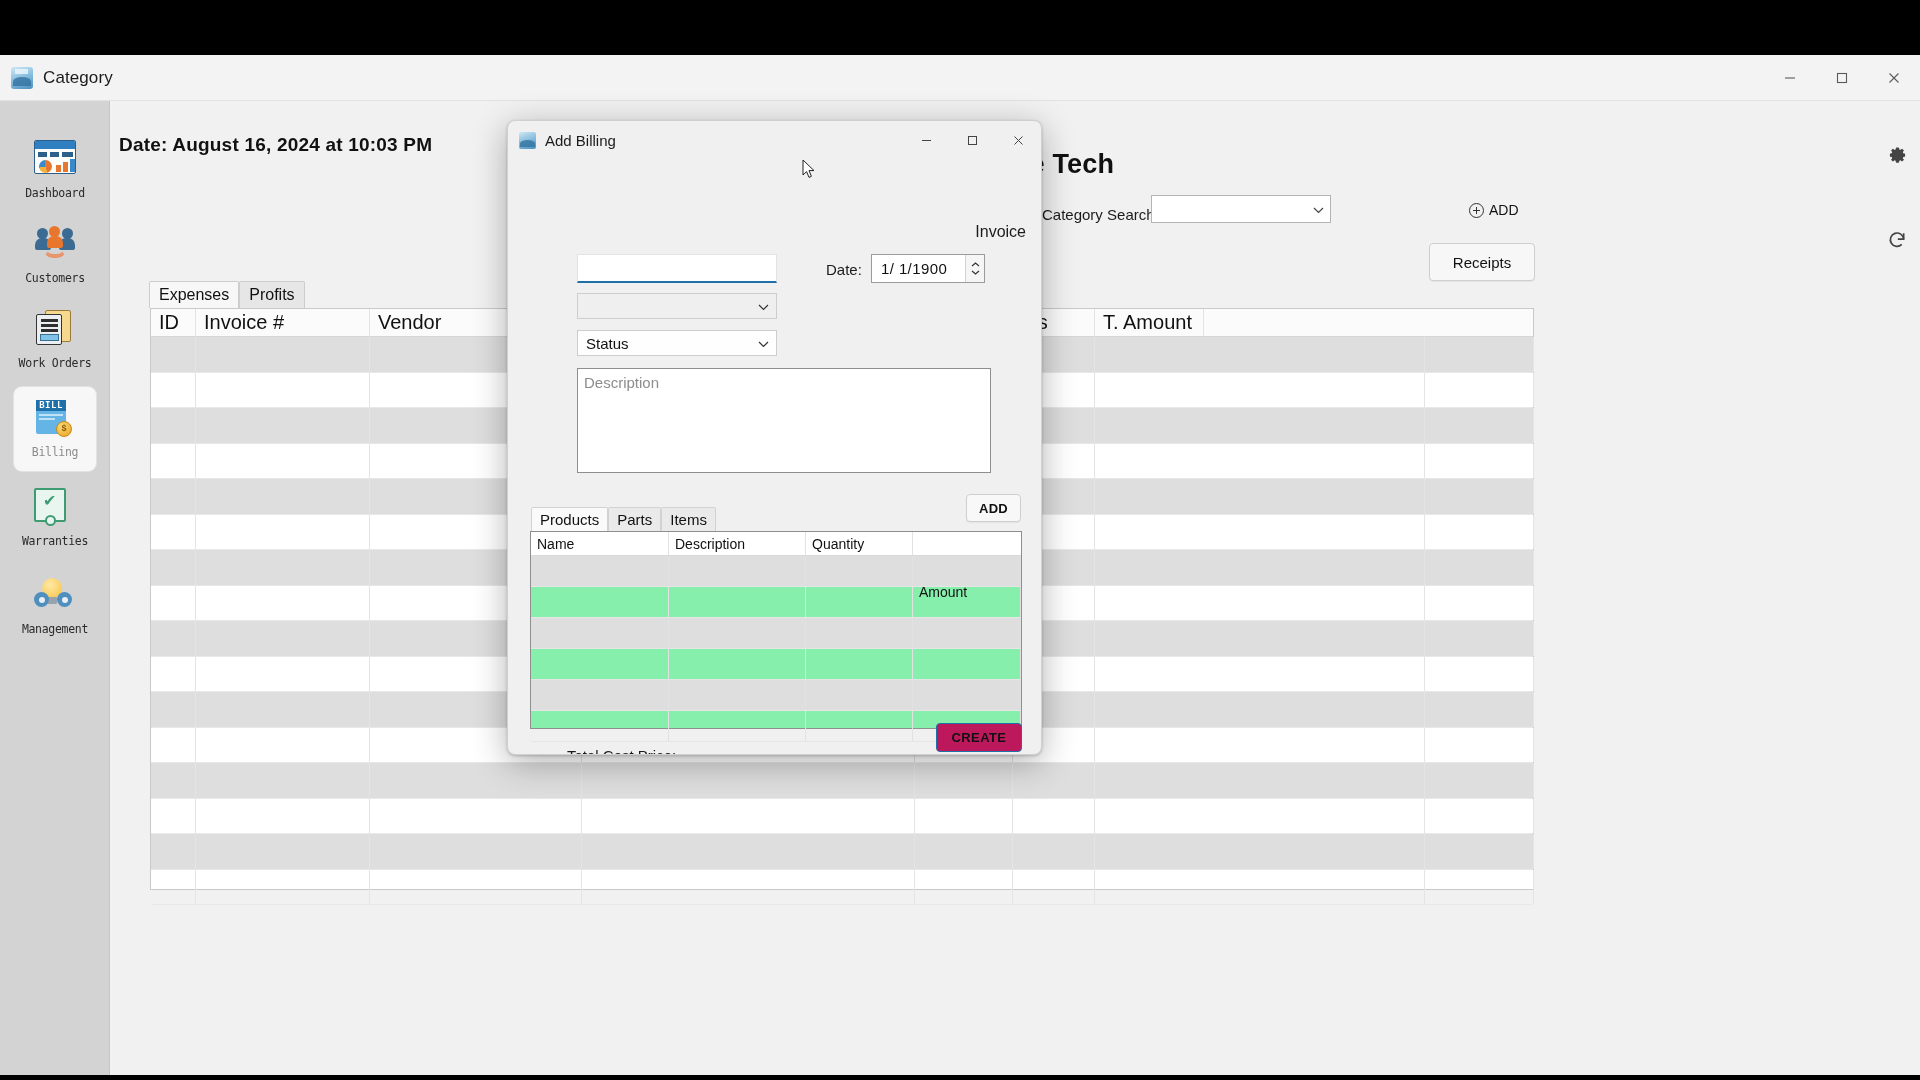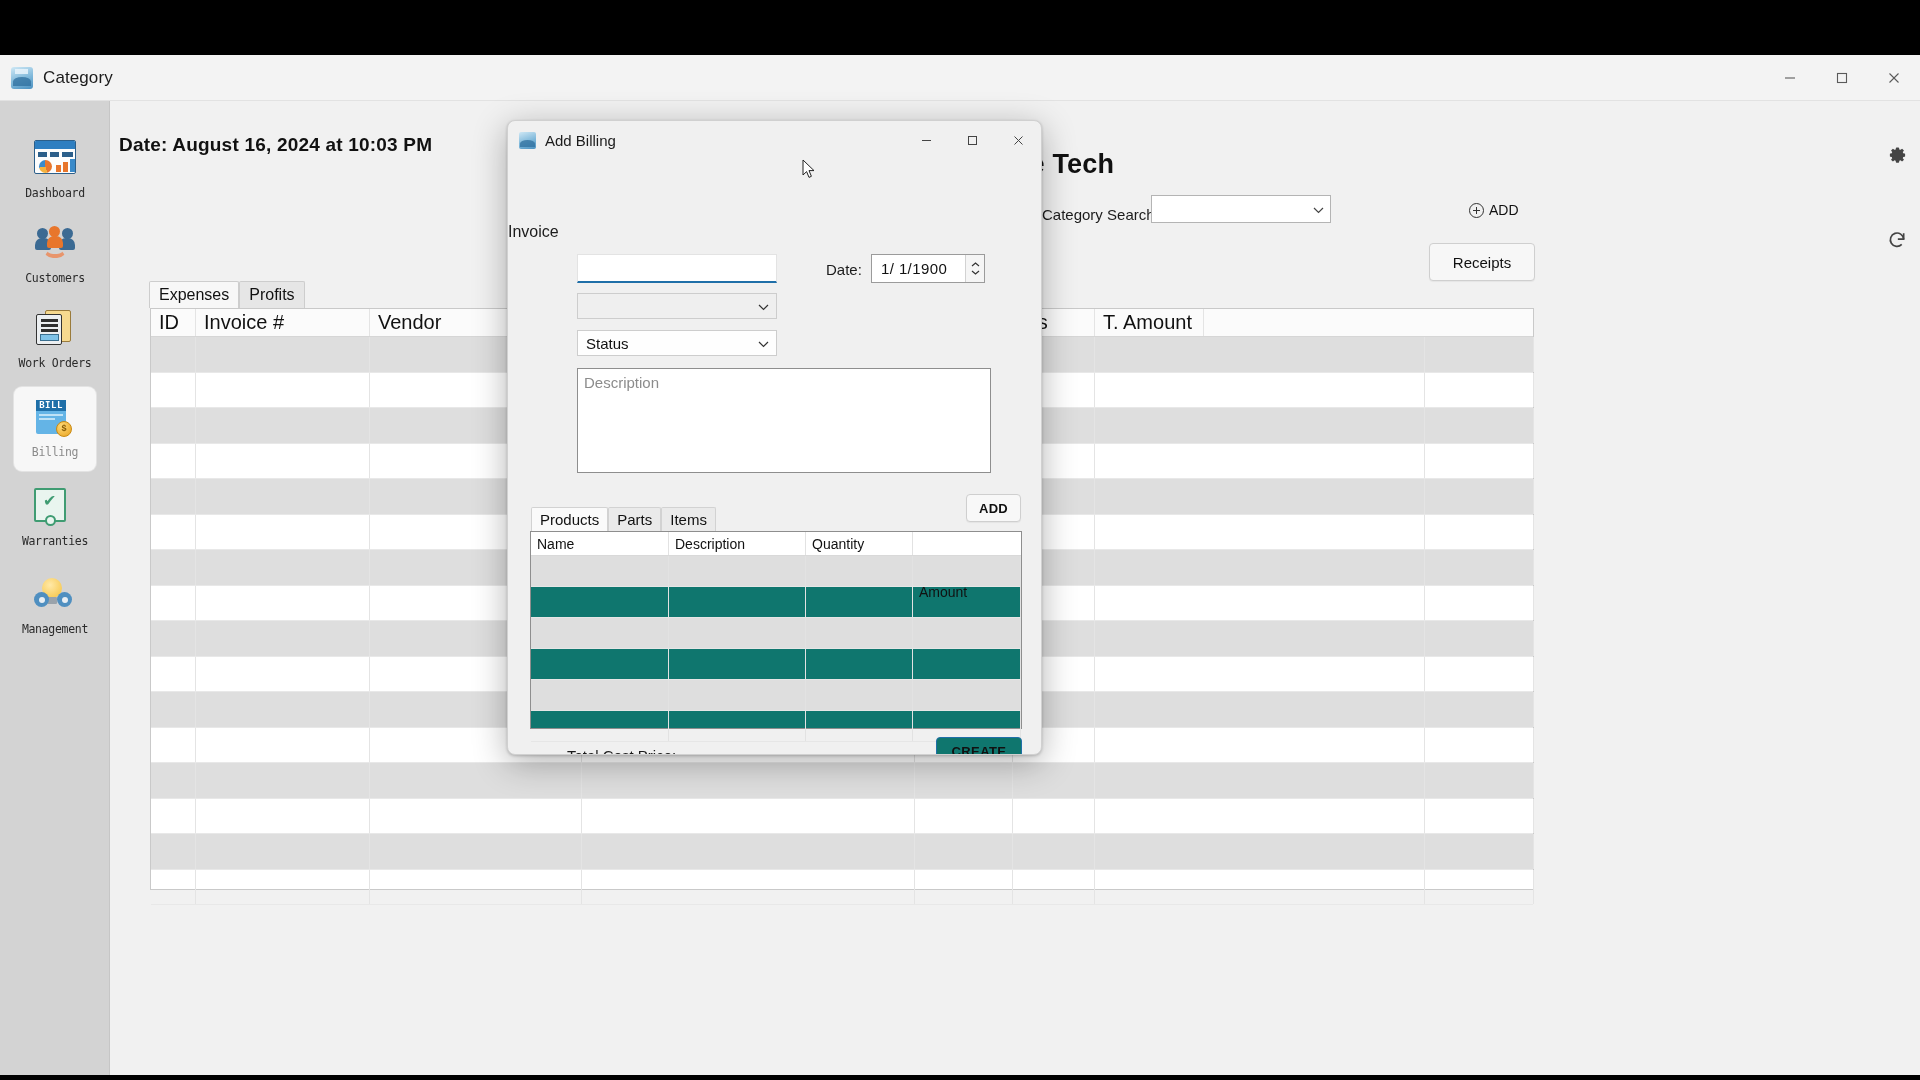--- a/index.html
+++ b/index.html
@@ -219,21 +219,21 @@
   }
   .dlg-title { margin-left: 9px; font-size: 15px; color: #1b1b1b; }
   .dlg-wc { position: absolute; right: 0; top: 0; display: flex; height: 38px; }
   .dlg-wbtn {
     width: 46px; height: 38px; display: flex; align-items: center; justify-content: center;
     color: #444;
   }
   .dlg-body { position: relative; height: 597px; }
 
   .invoice-label {
-    position: absolute; left: 0; right: 15px; top: 64px; text-align: left;
+    position: absolute; left: 0; right: 15px; top: 64px; text-align: right;
     font-size: 16px; color: #1b1b1b;
   }
   .f-invoice-input {
     position: absolute; left: 69px; top: 95px; width: 200px; height: 29px;
     background: #fff; border: 1px solid #e3e3e3; border-bottom: 2px solid #1f6fa8;
   }
   .f-date-label { position: absolute; left: 318px; top: 102px; font-size: 15px; color: #1b1b1b; }
   .f-date-box {
     position: absolute; left: 363px; top: 95px; width: 114px; height: 29px;
     background: #fff; border: 1px solid #9b9b9b; display: flex; align-items: center;
@@ -271,35 +271,35 @@
   .inner-tabs { position: absolute; left: 23px; top: 348px; display: flex; align-items: flex-end; }
   .inner-tab {
     height: 24px; padding: 0 8px; font-size: 15px; color: #111;
     border: 1px solid #d2d2d2; border-bottom: none; background: #eaeaea;
     display: flex; align-items: center; border-radius: 2px 2px 0 0;
   }
   .inner-tab.active { background: #fafafa; }
 
   .inner-table {
     position: absolute; left: 22px; top: 372px; width: 492px; height: 198px;
-    background: #0f766e; border: 1px solid #8e8e8e;
+    background: #86efac; border: 1px solid #8e8e8e;
   }
   .in-thead { display: flex; height: 24px; border-bottom: 1px solid #d9d9d9; background: #fff; }
   .in-th {
     font-size: 14px; color: #111; padding-left: 6px; display: flex; align-items: center;
     border-right: 1px solid #e2e2e2; flex: none; height: 100%;
   }
   .in-row { display: flex; height: 31px; border-bottom: 1px solid #e6e6e6; }
   .in-row.alt { background: #dedede; }
   .in-td { border-right: 1px solid #e2e2e2; flex: none; height: 100%; }
 
   .total-label { position: absolute; left: 59px; top: 588px; font-size: 15px; color: #1b1b1b; }
   .create-btn {
-    position: absolute; left: 428px; top: 578px; width: 86px; height: 29px;
-    background: #0f766e; border: 1px solid #1f6fa8; border-radius: 4px;
+    position: absolute; left: 428px; top: 564px; width: 86px; height: 29px;
+    background: #be185d; border: 1px solid #1f6fa8; border-radius: 4px;
     display: flex; align-items: center; justify-content: center;
     font-size: 13px; color: #111; font-weight: 600; letter-spacing: .4px;
   }
 
   .cursor-arrow { position: absolute; left: 802px; top: 159px; width: 14px; height: 20px; }
 </style>
 </head>
 <body>
 
 <div id="root">

